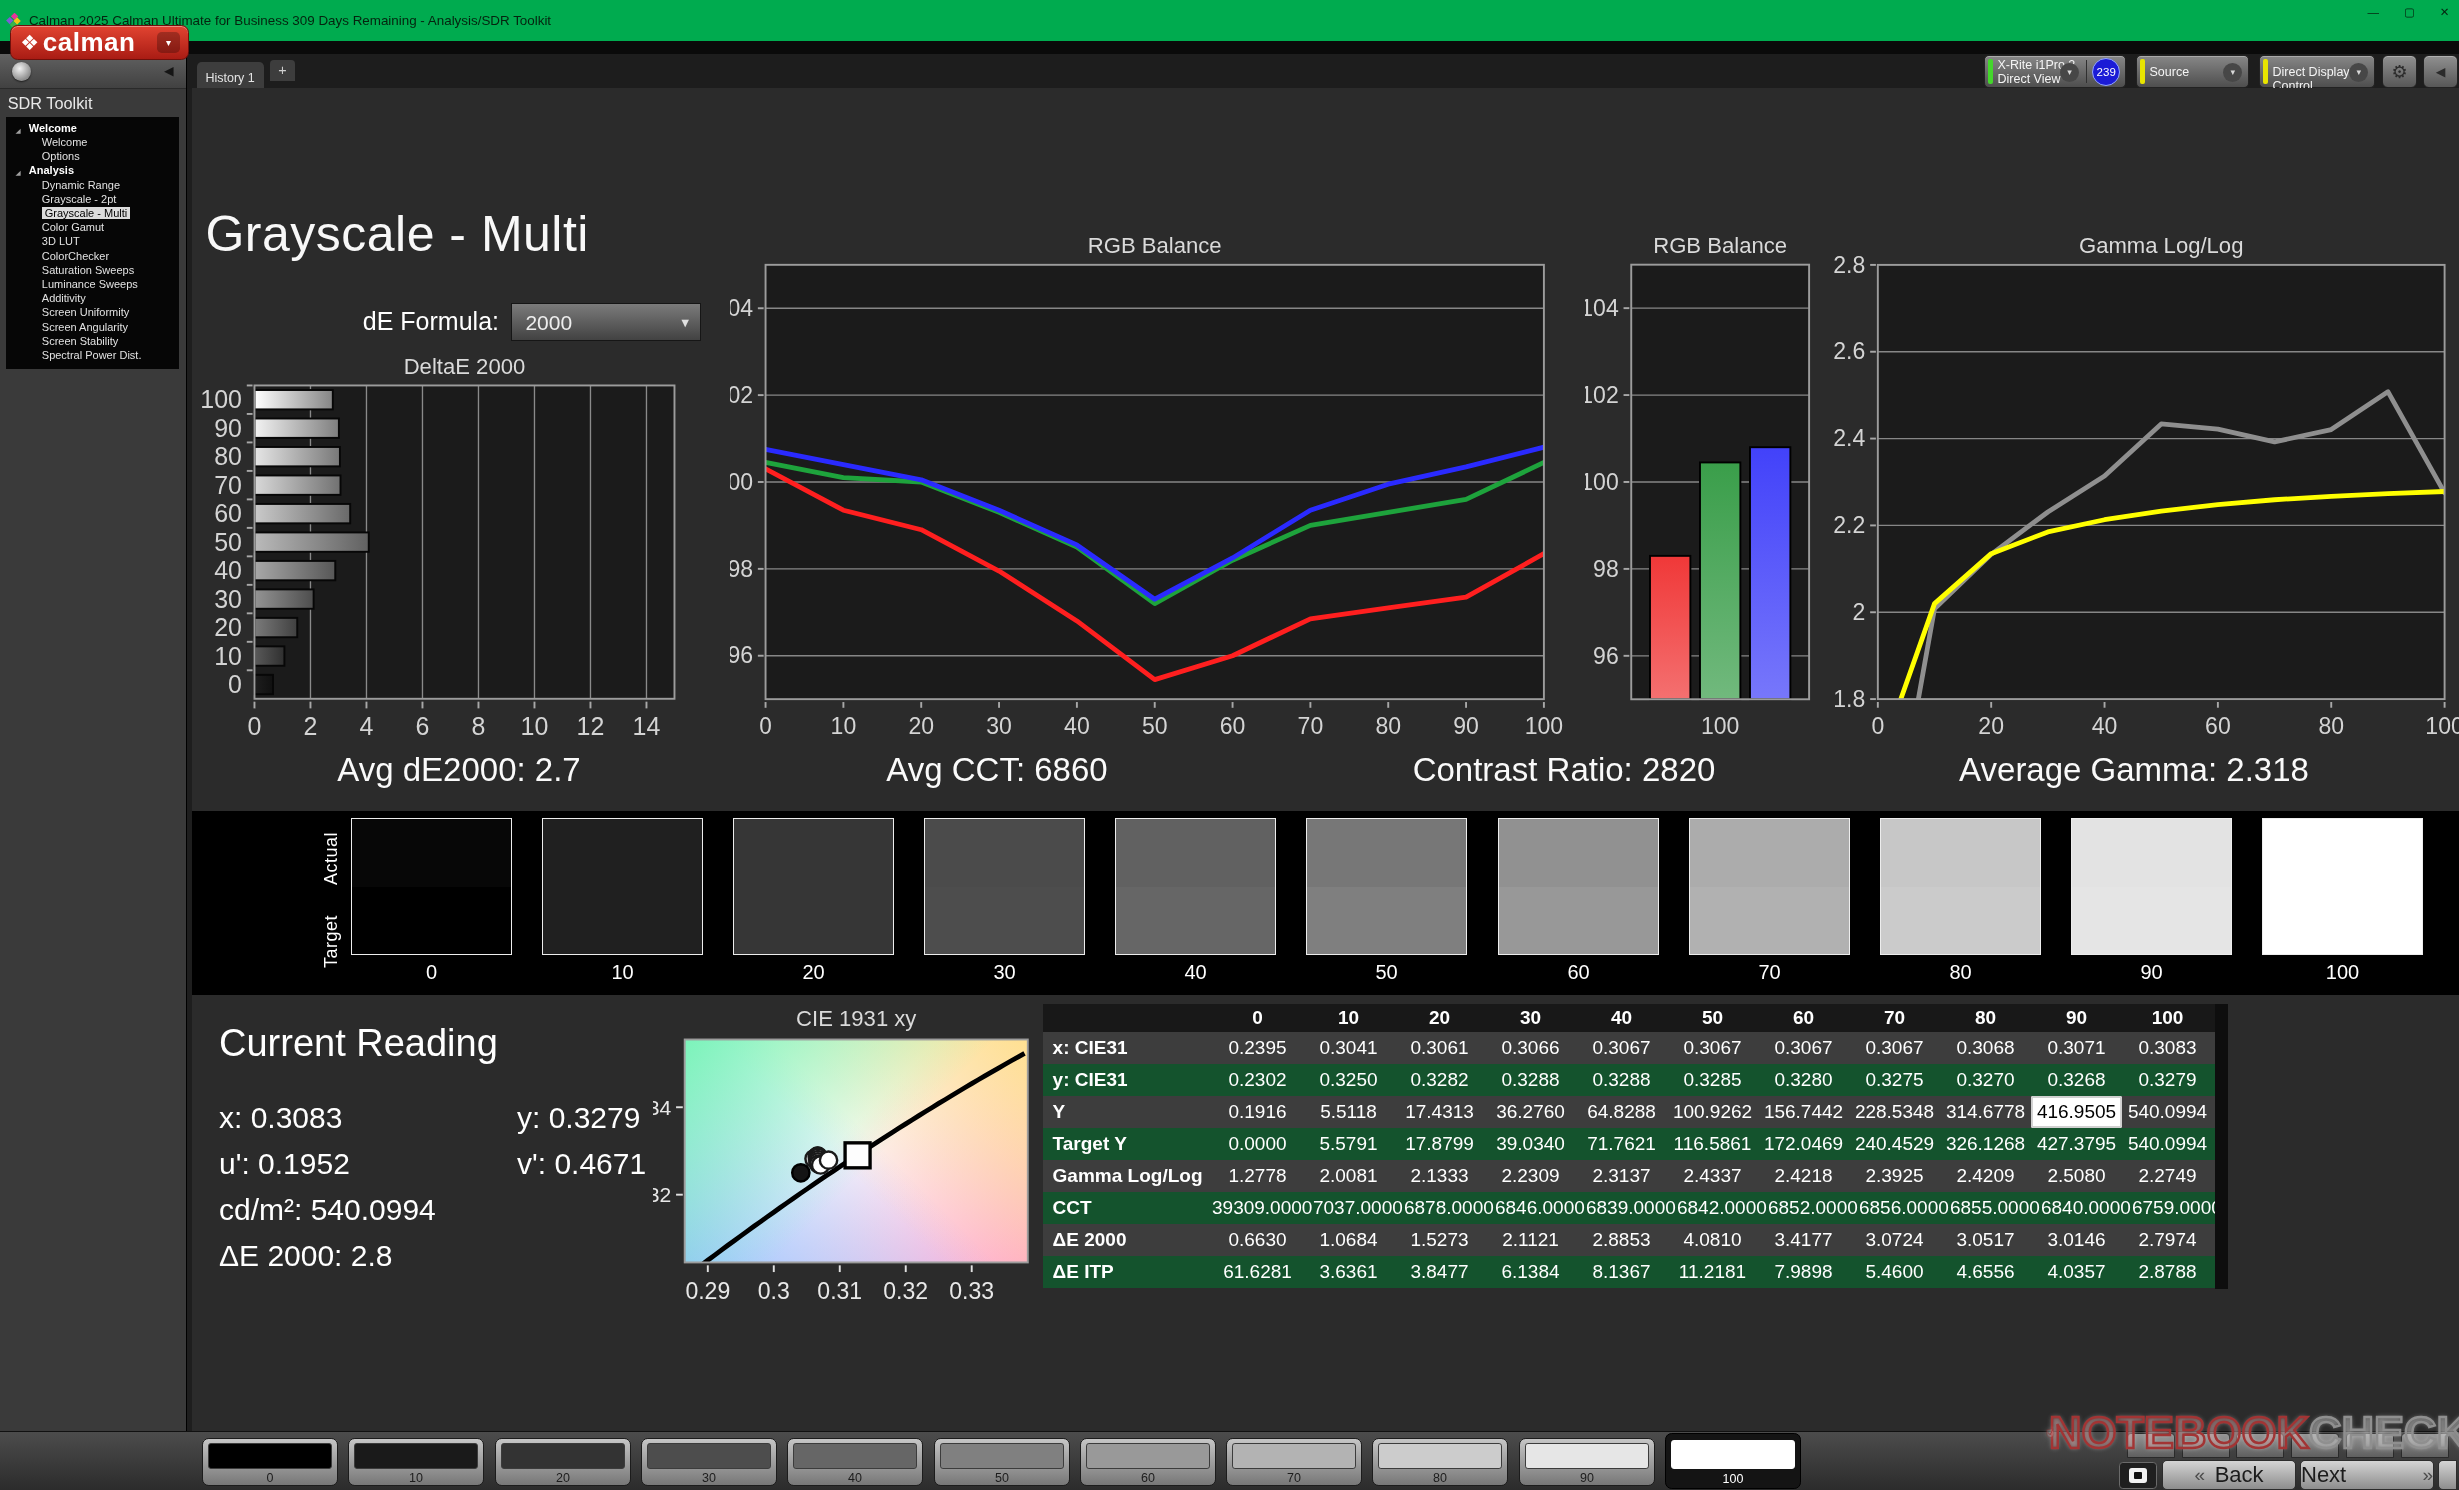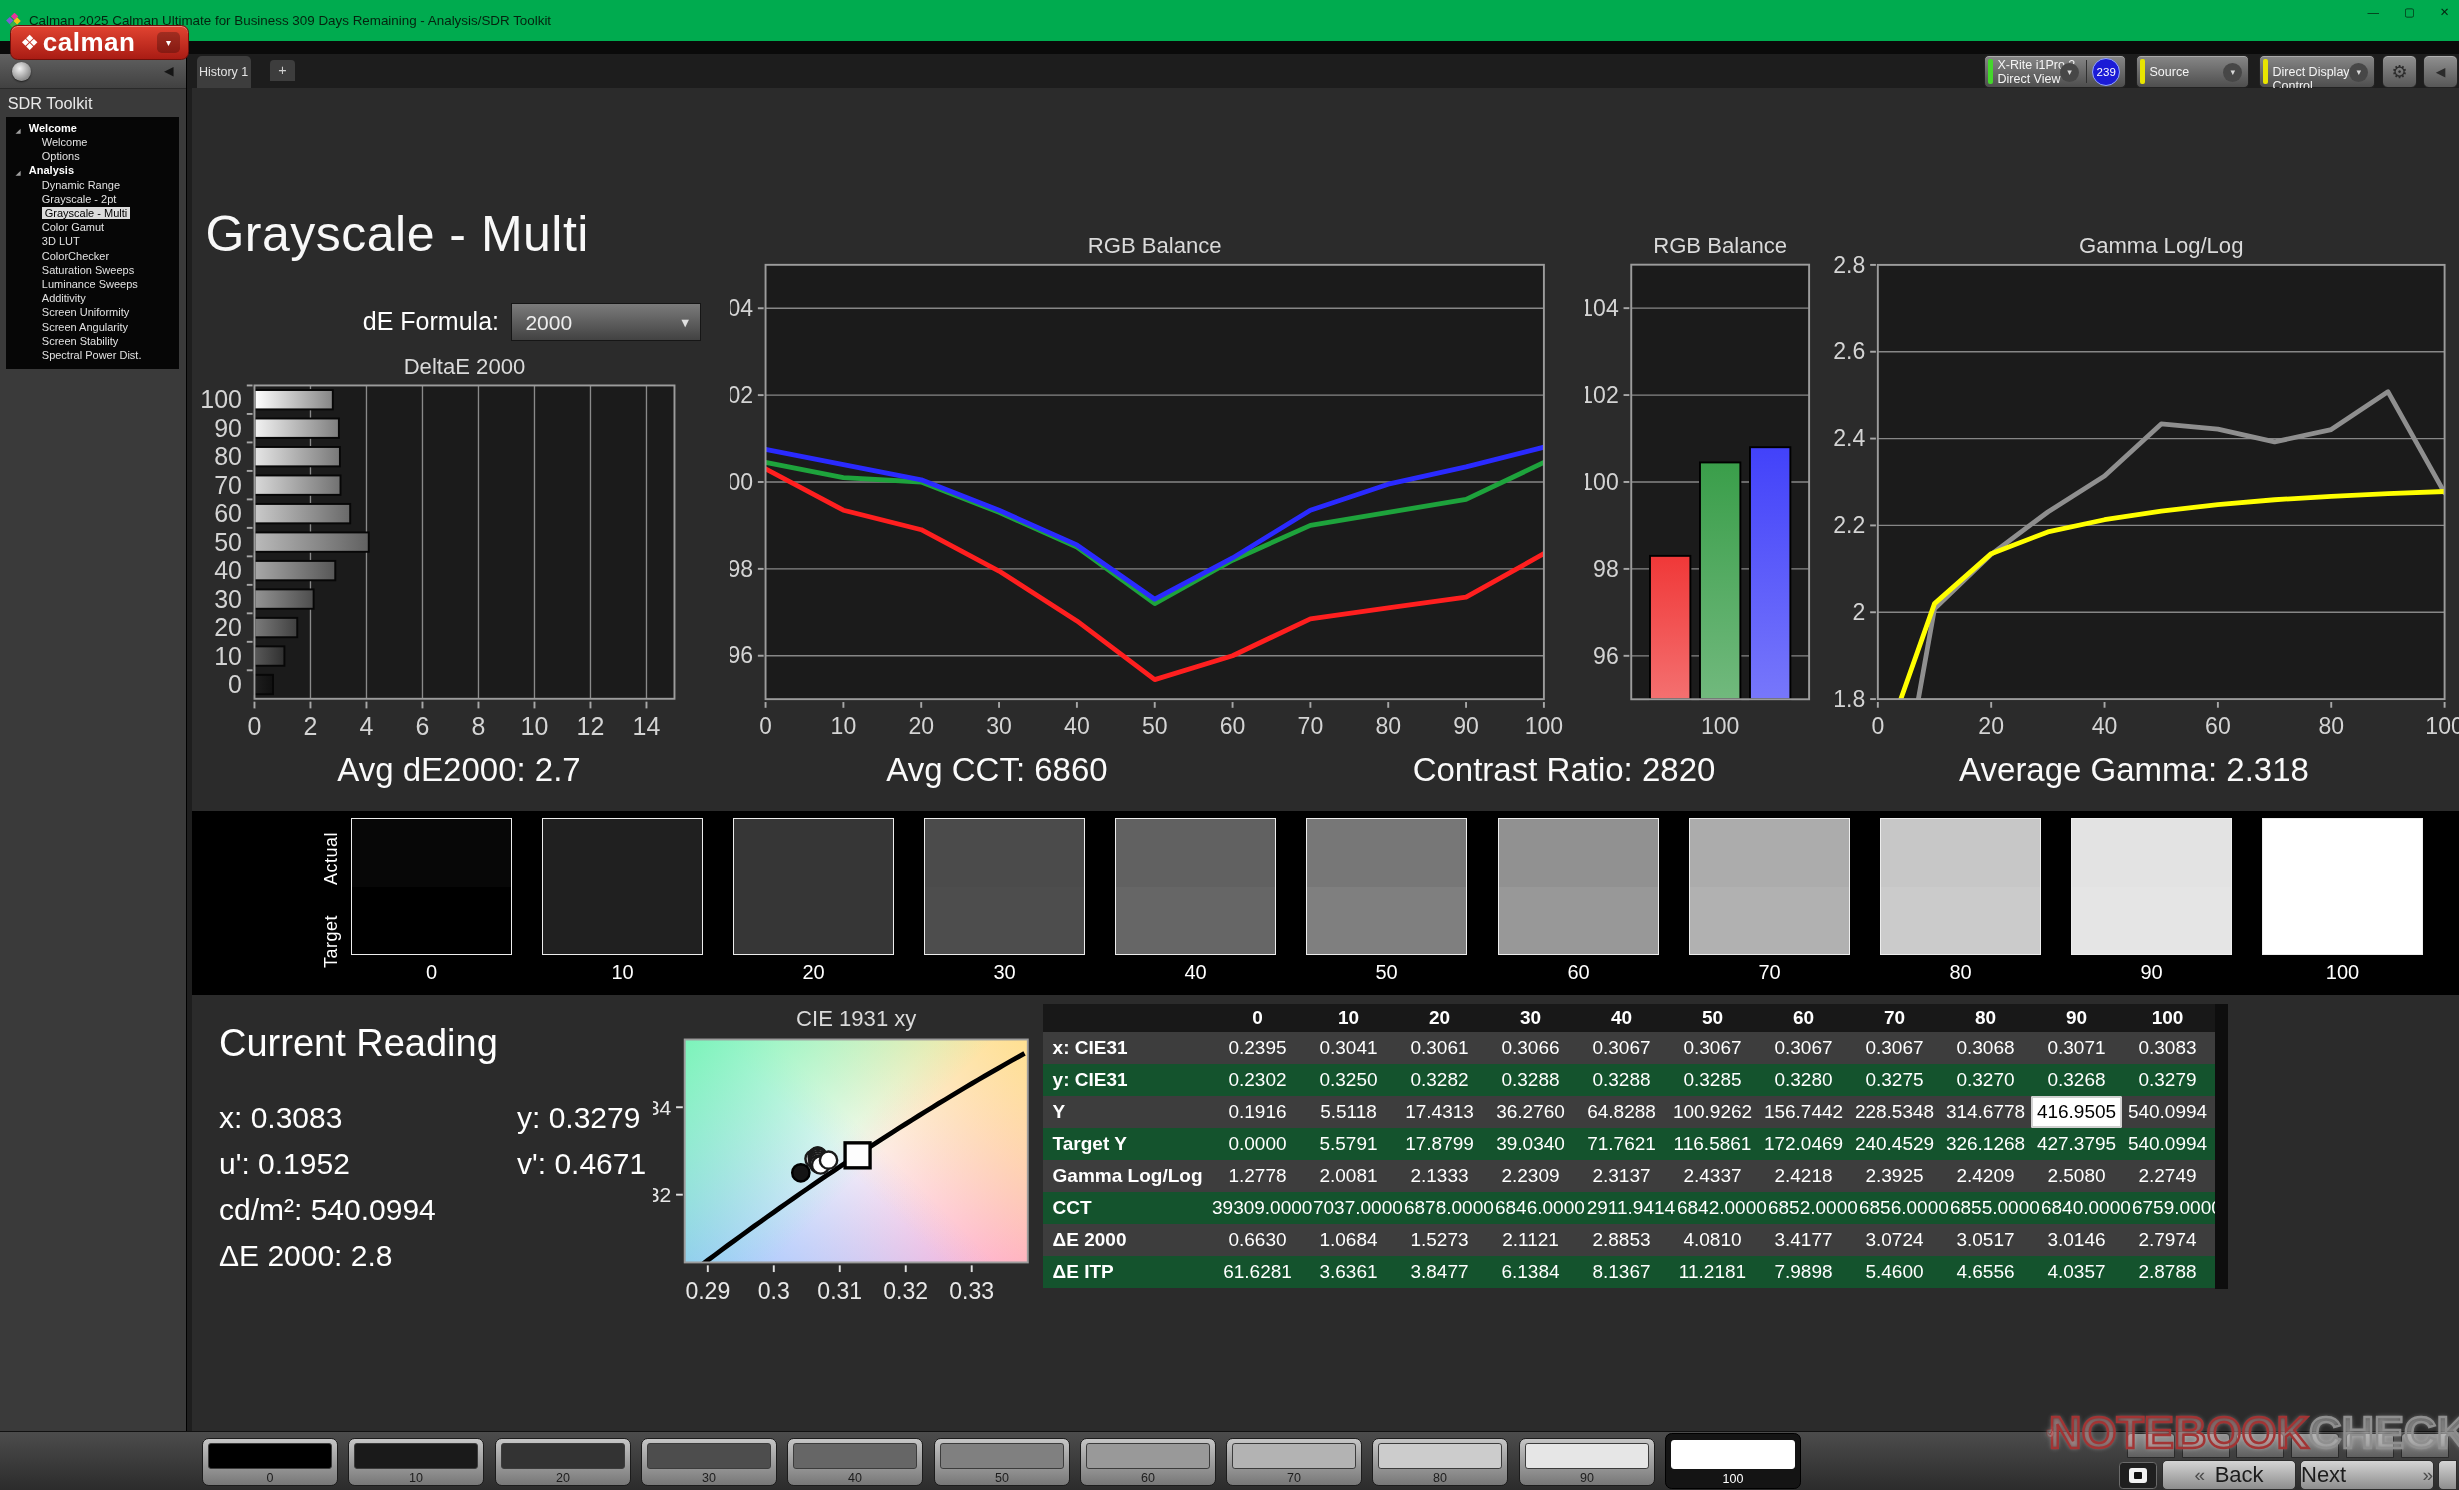--- a/index.html
+++ b/index.html
@@ -34,21 +34,21 @@
   .sidebar-title{position:absolute;left:7.7px;top:40px;font-size:16.3px;color:#e8e8e8;}
   .tree{position:absolute;left:5.8px;right:6.7px;top:63px;height:252px;background:#060606;padding-top:3.8px;}
   .tree-item{position:relative;font-size:11px;line-height:14.2px;color:#e2e2e2;white-space:nowrap;cursor:default;}
   .tree-item.lvl0{padding-left:23px;font-weight:bold;color:#fff;}
   .tree-item.lvl1{padding-left:36px;}
   .tree-item .exp{position:absolute;left:9.6px;top:2.9px;font-size:6.7px;color:#9f9f9f;font-weight:normal;}
   .tree-item.sel .lab{background:#dcdcdc;color:#000;padding:0 2.9px;}
 
   
   .ctrl-band{position:absolute;left:187px;top:54px;width:2272px;height:35px;background:#1d1d1d;}
-  .tab-history{position:absolute;left:9.6px;top:2px;width:54px;height:32px;background:#3d3d3d;border-radius:4.8px 4.8px 0 0;
+  .tab-history{position:absolute;left:9.6px;top:8px;width:67px;height:32px;background:#3d3d3d;border-radius:4.8px 4.8px 0 0;
     color:#e4e4e4;font-size:12.5px;display:flex;align-items:center;justify-content:center;}
   .tab-add{position:absolute;left:83px;top:5.8px;width:25px;height:21px;background:#3d3d3d;border-radius:3.8px 3.8px 0 0;
     color:#cfcfcf;font-size:14.4px;display:flex;align-items:center;justify-content:center;}
   .drop{position:absolute;top:1px;height:33px;border-radius:4.8px;background:linear-gradient(#878787,#4e4e4e);
     border:1px solid #222;box-shadow:inset 0 1px 0 rgba(255,255,255,.3);color:#f4f4f4;}
   .drop .stripe{position:absolute;left:2.9px;top:2.9px;bottom:2.9px;width:4.8px;border-radius:1.9px;}
   .drop .dtext{position:absolute;left:12.5px;top:1.9px;font-size:12.5px;line-height:14.4px;}
   .drop .chev{position:absolute;right:5.8px;top:6.7px;width:19px;height:19px;border-radius:50%;background:#474747;color:#d8d8d8;
     font-size:7.7px;display:flex;align-items:center;justify-content:center;}
   .g1{left:1797px;width:142px;}
@@ -347,21 +347,21 @@
         <div class="tcell">2.4209</div>
         <div class="tcell">2.5080</div>
         <div class="tcell">2.2749</div>
       </div>
       <div class="trow rlight">
         <div class="tlabel">CCT</div>
         <div class="tcell">39309.0000</div>
         <div class="tcell">7037.0000</div>
         <div class="tcell">6878.0000</div>
         <div class="tcell">6846.0000</div>
-        <div class="tcell">2911.9414</div>
+        <div class="tcell">6839.0000</div>
         <div class="tcell">6842.0000</div>
         <div class="tcell">6852.0000</div>
         <div class="tcell">6856.0000</div>
         <div class="tcell">6855.0000</div>
         <div class="tcell">6840.0000</div>
         <div class="tcell">6759.0000</div>
       </div>
       <div class="trow rdark">
         <div class="tlabel">ΔE 2000</div>
         <div class="tcell">0.6630</div>

